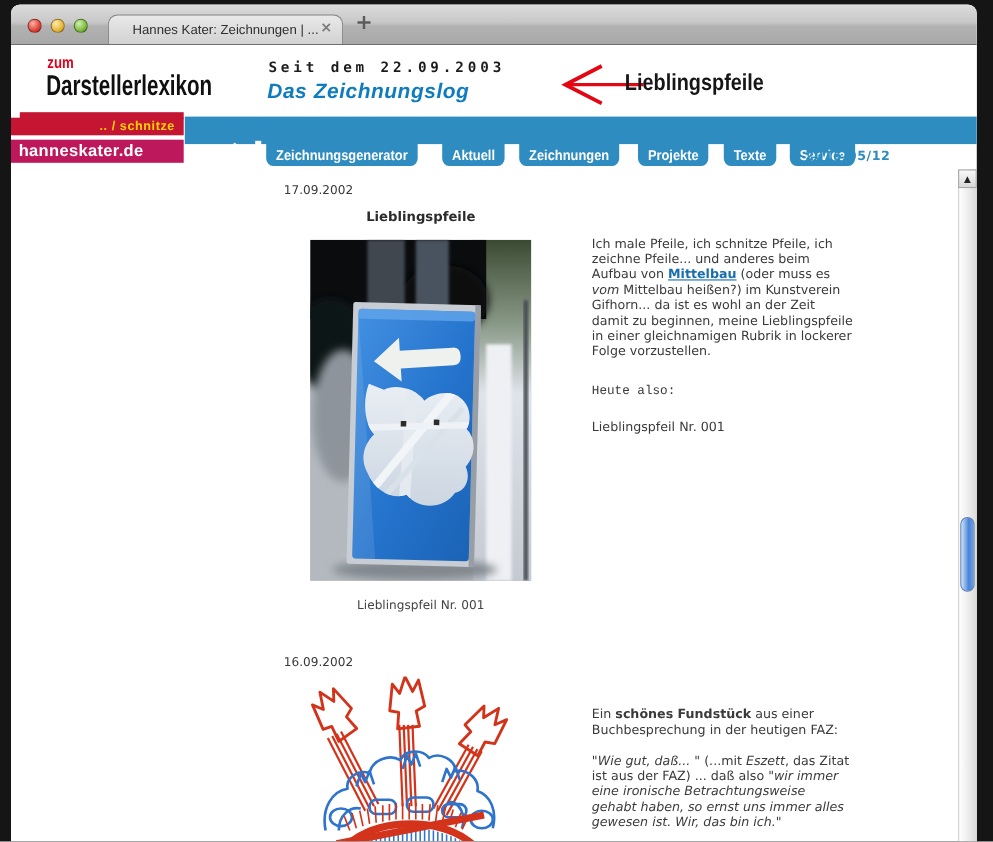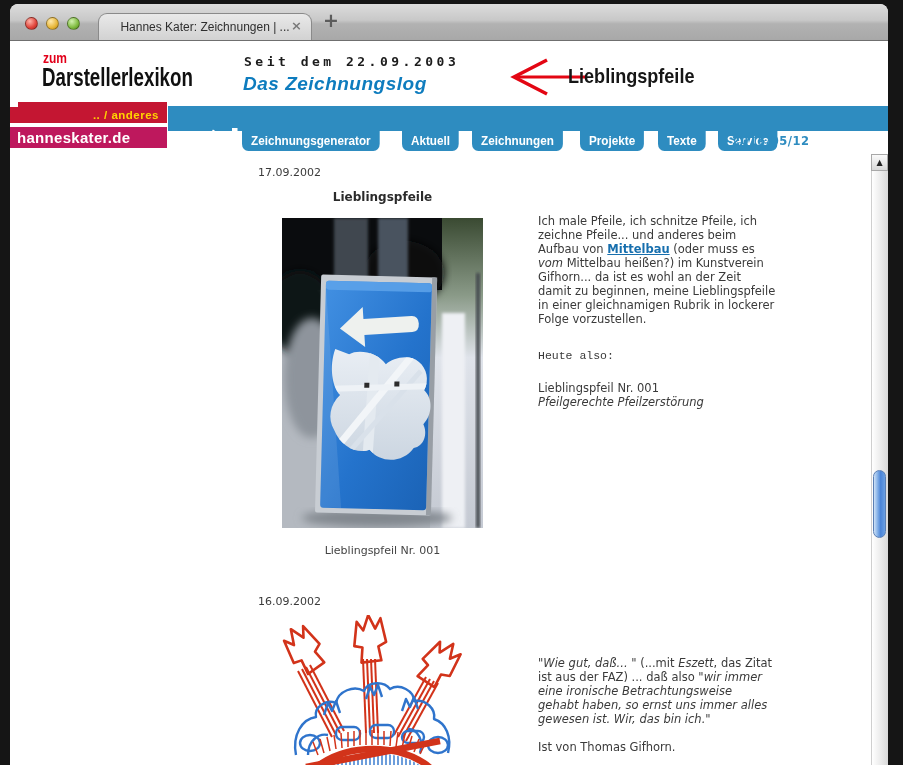--- a/index.html
+++ b/index.html
@@ -113,21 +113,21 @@
     <div class="zlog">Das Zeichnungslog</div>
     <svg class="red-arrow" width="80" height="42" viewBox="0 0 80 42">
       <path d="M8,21 H78" stroke="#e30613" stroke-width="3" fill="none"></path>
       <path d="M40,4 L7,21 L40,38" stroke="#e30613" stroke-width="3.5" fill="none" stroke-linejoin="miter"></path>
     </svg>
     <div class="lpf-title">Lieblingspfeile</div>
   </div>
 
   <div class="redbar"></div>
   <div class="blueband"></div>
-  <div class="box-english">.. / anderes</div>
+  <div class="box-english">.. / schnitze</div>
   <div class="box-site">hanneskater.de</div>
   <svg class="nav-arrow" width="86" height="26" viewBox="0 0 86 26">
     <path d="M2,15 H56" stroke="#ffffff" stroke-width="3.5" fill="none"></path>
     <path d="M46,6 L60,15 L46,24" stroke="#ffffff" stroke-width="3.5" fill="none"></path>
     <rect x="66" y="3" width="5.5" height="20" fill="#ffffff"></rect>
   </svg>
   <div class="tabs">
     <div class="navtab">Zeichnungsgenerator</div>
     <div class="navtab">Aktuell</div>
     <div class="navtab">Zeichnungen</div>
@@ -199,21 +199,20 @@
       </g>
     </g>
   </svg>
 
   <div class="e1-caption">Lieblingspfeil Nr. 001</div>
 
   <div class="col content-text" style="top:188px;">
     <p><span>Ich male Pfeile, ich schnitze Pfeile, ich zeichne Pfeile... und anderes beim Aufbau von </span><span class="seg-link">Mittelbau</span><span> (oder muss es </span><span class="seg-i">vom</span><span> Mittelbau heißen?) im Kunstverein Gifhorn... da ist es wohl an der Zeit damit zu beginnen, meine Lieblingspfeile in einer gleichnamigen Rubrik in lockerer Folge vorzustellen.</span></p>
     <p class="heute">Heute also:</p>
     <p class="nr">Lieblingspfeil Nr. 001</p>
-    <p class="subtitle">Pfeilgerechte Pfeilzerstörung</p>
   </div>
 
   <div class="e-date" style="left:248px;top:591px;">16.09.2002</div>
 
   <svg class="drawing" width="195" height="150" viewBox="0 0 195 150">
     <defs>
       <g id="crown">
         <path d="M-16,4 L-12,-20 L-6,-11 L0,-26 L6,-12 L12,-22 L16,2 L8,6 L10,20 L-10,21 L-8,6 Z" fill="none" stroke="#d2331a" stroke-width="2.6" stroke-linejoin="round"></path>
       </g>
       <clipPath id="ell">
@@ -306,20 +305,21 @@
         <path d="M132,136 V150"></path>
         <path d="M136,136 V150"></path>
       <path d="M140,136 V150"></path>
         <path d="M144,136 V150"></path>
     </g>
     <ellipse cx="95" cy="182" rx="72" ry="48" stroke="#d2331a" stroke-width="6.5" fill="none"></ellipse>
     <path d="M28,152 L162,126" stroke="#d2331a" stroke-width="6.5" fill="none"></path>
   </svg>
 
   <div class="col content-text" style="top:616px;">
+    <p><span>Ein </span><span class="seg-b">schönes Fundstück</span><span> aus einer Buchbesprechung in der heutigen FAZ:</span></p>
     <p class="gap"><span>"</span><span class="seg-i">Wie gut, daß... </span><span>" (...mit </span><span class="seg-i">Eszett</span><span>, das Zitat ist aus der FAZ) ... daß also "</span><span class="seg-i">wir immer eine ironische Betrachtungsweise gehabt haben, so ernst uns immer alles gewesen ist. Wir, das bin ich.</span><span>"</span></p>
     <p class="gap">Ist von Thomas Gifhorn.</p>
   </div>
 
   <div class="scroll-track"></div>
   <div class="scroll-up">▲</div>
   <div class="scroll-thumb"></div>
 
 </div>
 

